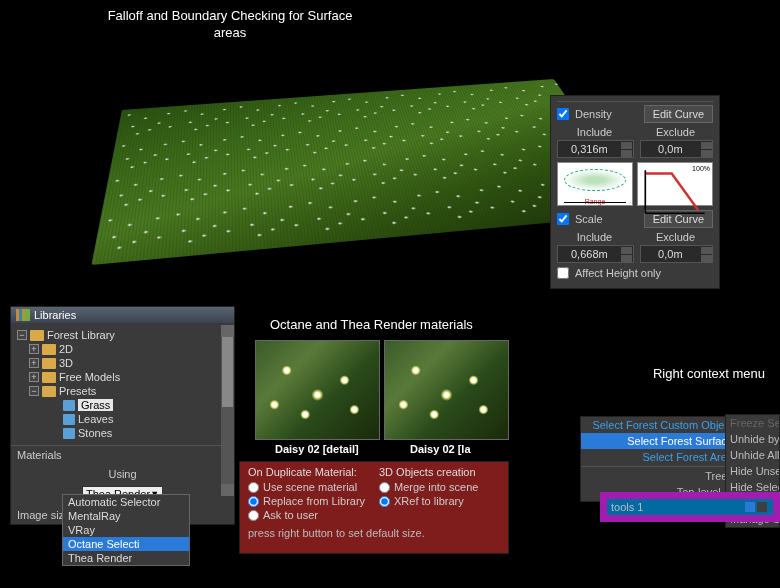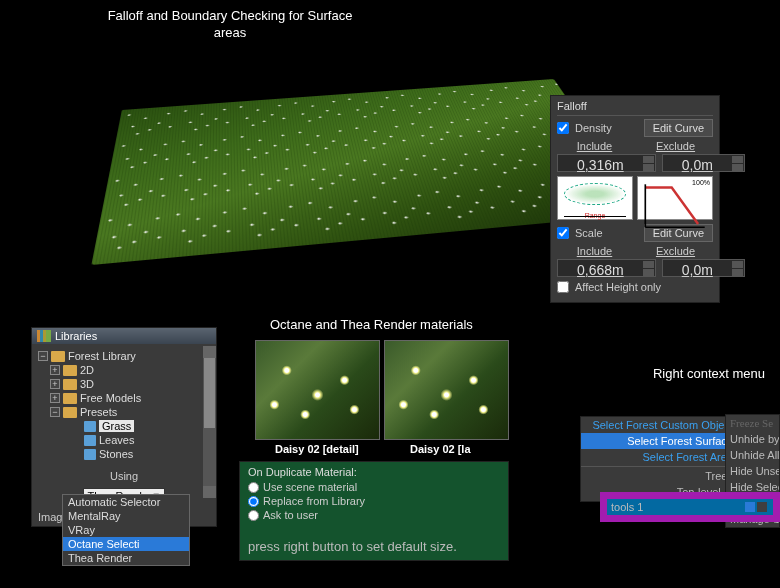--- a/index.html
+++ b/index.html
@@ -10,37 +10,37 @@
   .grass-plane::after { content: ""; position: absolute; inset: 0; background-image: linear-gradient(90deg, rgba(20,50,5,.4) 0 1px, transparent 1px 3px); background-size: 3px 100%; opacity: .5; }
 
   
   .falloff-panel { position: absolute; top: 95px; right: 60px; width: 170px; background: #3a3a3a; border: 1px solid #222; padding: 4px 6px 6px; }
   .falloff-panel .hdr { font-size: 11px; color: #ddd; margin-bottom: 3px; }
   .falloff-panel hr { border: none; border-top: 1px solid #555; margin: 1px 0 3px; }
   .falloff-row { display: flex; align-items: center; gap: 6px; margin-bottom: 3px; }
   .falloff-row label { font-size: 11px; color: #ccc; }
   input[type=checkbox] { width: 12px; height: 12px; }
   .btn { background: #4a4a4a; border: 1px solid #666; color: #ddd; padding: 2px 8px; font-size: 11px; cursor: pointer; }
-  .incl-excl { display: flex; gap: 6px; justify-content: space-between; margin-bottom: 2px; text-decoration: underline; }
+  .incl-excl { display: flex; gap: 6px; justify-content: space-between; margin-bottom: 2px; }
   .incl-excl > div { flex: 1; font-size: 11px; text-align: center; }
   .spinner { display: flex; background: #2a2a2a; border: 1px solid #555; height: 18px; }
-  .spinner span { flex: 1; padding: 2px 19px; font-size: 14px; color: #ddd; }
+  .spinner span { flex: 1; padding: 2px 13px; font-size: 11px; color: #ddd; }
   .spinner .arrows { width: 12px; display: flex; flex-direction: column; }
   .spinner .arrows div { flex: 1; background: #555; margin: 0.5px; }
   .thumbs { display: flex; gap: 4px; margin: 4px 0; }
   .thumb { flex: 1; height: 44px; background: #fff; border: 1px solid #888; position: relative; }
   .thumb.range { background: #fff; }
   .thumb.range::before { content: ""; position: absolute; top: 6px; left: 6px; right: 6px; bottom: 14px; background: radial-gradient(ellipse, rgba(30,160,30,.3) 20%, transparent 70%); border: 1px dashed #2a8; border-radius: 50%; }
   .thumb.range::after { content: ""; position: absolute; left: 6px; right: 6px; bottom: 2px; height: 8px; border-bottom: 1px solid #000; }
   .thumb.curve::before { position: absolute; top: 2px; right: 2px; font-size: 7px; color: #000; content: attr(data-pct); }
   .thumb.curve svg { position: absolute; inset: 4px; }
   .rangelabel { position: absolute; bottom: 0; left: 0; right: 0; font-size: 7px; text-align: center; color: #c22; }
 
   
-  .lib-panel { position: absolute; top: 327px; left: 10px; width: 186px; background: #3a3a3a; border: 1px solid #222; margin-left: 21px; }
+  .lib-panel { position: absolute; top: 306px; left: 10px; width: 225px; background: #3a3a3a; border: 1px solid #222; }
   .lib-titlebar { display: flex; align-items: center; gap: 4px; background: linear-gradient(#5a6470, #3a4450); padding: 2px 5px; font-size: 11px; color: #fff; }
   .lib-titlebar .books { width: 14px; height: 12px; background: linear-gradient(90deg, #c83 0 3px, #38a 3px 6px, #a93 6px 9px, #7a4 9px); }
   .tree { padding: 5px 4px 5px 6px; background: #3a3a3a; }
   .tree-row { display: flex; align-items: center; gap: 3px; padding: 1px 0; font-size: 11px; color: #ddd; }
   .tree-row .expander { width: 10px; height: 10px; border: 1px solid #888; background: #444; display: flex; align-items: center; justify-content: center; font-size: 9px; color: #ccc; line-height: 1; }
   .tree-row .folder { width: 14px; height: 11px; background: #d9a94a; border-radius: 1px; }
   .tree-row .leaf { width: 12px; height: 11px; background: #5aa0d8; border-radius: 1px; }
   .tree-row.sel span.label { background: #e8e8e8; color: #000; padding: 0 3px; }
   .ind1 { padding-left: 12px; } .ind3 { padding-left: 46px; }
   .scrollbar { position: absolute; top: 18px; right: 0; bottom: 28px; width: 13px; background: #555; }
@@ -58,51 +58,50 @@
   .img-size-row { padding: 3px 6px; font-size: 11px; white-space: nowrap; }
 
   
   .mats-title { position: absolute; top: 317px; left: 270px; color: #fff; font-size: 13px; }
   .mats-imgs { position: absolute; top: 340px; left: 255px; display: flex; gap: 4px; }
   .mat-thumb { width: 125px; height: 100px; border: 1px solid #666; background: linear-gradient(135deg, #3a5a2a 0%, #5a7a3a 30%, #2a4a1a 60%, #1a2a0a 100%); position: relative; overflow: hidden; }
   .mat-thumb::before { content: ""; position: absolute; inset: 0; background-image: radial-gradient(circle at 25% 30%, #fff 2px, #ee8 3px, transparent 5px), radial-gradient(circle at 50% 55%, #fff 2px, #ee8 3px, transparent 6px), radial-gradient(circle at 72% 40%, #fff 2px, #ee8 3px, transparent 5px), radial-gradient(circle at 40% 75%, #fff 2px, #ee8 3px, transparent 5px), radial-gradient(circle at 80% 70%, #fff 2px, #ee8 3px, transparent 5px), radial-gradient(circle at 15% 65%, #fff 2px, #ee8 3px, transparent 5px); }
   .mat-label { position: absolute; top: 443px; font-size: 11px; font-weight: bold; color: #fff; }
 
   
-  .opts-panel { position: absolute; top: 461px; left: 239px; width: 270px; background: #14532d; border: 1px solid #222; padding: 4px 8px 6px; font-size: 11px; }
+  .opts-panel { position: absolute; top: 461px; left: 239px; width: 270px; background: #7f1d1d; border: 1px solid #222; padding: 4px 8px 14px; font-size: 11px; }
   .opts-cols { display: flex; gap: 10px; }
   .opts-col { flex: 1; }
   .opts-col .hdr { color: #ddd; margin-bottom: 3px; }
   .radio-row { display: flex; align-items: center; gap: 4px; margin-bottom: 2px; }
   .radio-row input { width: 11px; height: 11px; }
-  .opts-note { margin-top: 16px; color: #bbb; font-size: 13px; }
+  .opts-note { margin-top: 4px; color: #bbb; font-size: 11px; }
 
   
   .ctx-title { position: absolute; top: 366px; right: 15px; color: #fff; font-size: 13px; }
   .ctx-menu { position: absolute; top: 416px; right: 40px; width: 160px; background: #3a3a3a; border: 1px solid #222; font-size: 11px; }
   .ctx-menu div { padding: 2px 6px; text-align: right; color: #bbb; }
   .ctx-menu div.item { color: #3aa0f0; }
   .ctx-menu div.sel { background: #2a7ad8; color: #fff; }
   .ctx-menu hr { border: none; border-top: 1px solid #555; margin: 1px 0; }
   .ctx-sub { position: absolute; top: 414px; right: 0; width: 55px; background: #3a3a3a; border: 1px solid #222; font-size: 11px; overflow: hidden; }
   .ctx-sub div { padding: 2px 4px; color: #bbb; white-space: nowrap; }
   .ctx-sub div.sel { background: #2a7ad8; color: #fff; }
-  .ctx-sub div.disabled { color: #666; font-family: Liberation Serif, serif; }
+  .ctx-sub div.disabled { color: #666; }
   .tools-bar { position: absolute; top: 492px; right: 0; width: 180px; background: #0369a1; border: 7px solid #a21caf; padding: 2px 4px; font-size: 11px; color: #bbb; display: flex; align-items: center; }
   .tools-bar .sq { width: 10px; height: 10px; background: #2a7ad8; margin-left: auto; margin-right: 2px; }
   .tools-bar .sq2 { width: 10px; height: 10px; background: #3f3f3f; margin-right: 2px; }
 </style>
 </head>
 <body>
 
 <div class="title-top">Falloff and Boundary Checking for Surface areas</div>
 <div class="grass-plane"></div>
 
 <div class="falloff-panel">
-  <div class="hdr">Falloff</div>
   <hr>
   <div class="falloff-row">
     <input type="checkbox" checked="" style="">
     <label>Density</label>
     <button class="btn" style="margin-left:auto">Edit Curve</button>
   </div>
   <div class="incl-excl">
     <div>Include</div>
     <div>Exclude</div>
   </div>
@@ -207,20 +206,21 @@
     <div class="tree-row ind3">
         <span class="leaf"></span>
         <span class="label">Stones</span>
       </div>
   </div>
   <div class="scrollbar">
     <div class="scroll-btn" style="top:0"></div>
     <div class="scroll-thumb"></div>
     <div class="scroll-btn" style="bottom:0"></div>
   </div>
+  <div class="mat-sub">Materials</div>
   <div class="using-row">
     <label>Using</label>
     <div class="combo">
       <span>Thea Render</span>
         <span class="caret">▼</span>
     </div>
   </div>
   <div class="img-size-row">
     <span>Image size</span>
   </div>
@@ -250,20 +250,31 @@
           <input type="radio" name="dup" style="">
           <span>Use scene material</span>
         </div>
       <div class="radio-row">
           <input type="radio" name="dup" checked="" style="">
           <span>Replace from Library</span>
         </div>
       <div class="radio-row">
           <input type="radio" name="dup" style="">
           <span>Ask to user</span>
+        </div>
+    </div>
+    <div class="opts-col">
+      <div class="hdr">3D Objects creation</div>
+      <div class="radio-row">
+          <input type="radio" name="obj" style="">
+          <span>Merge into scene</span>
+        </div>
+      <div class="radio-row">
+          <input type="radio" name="obj" checked="" style="">
+          <span>XRef to library</span>
         </div>
     </div>
   </div>
   <div class="opts-note">press right button to set default size.</div>
 </div>
 
 <div class="ctx-title">Right context menu</div>
 <div class="ctx-menu">
   <div class="item">Select Forest Custom Object</div>
   <div class="sel">Select Forest Surface</div>

